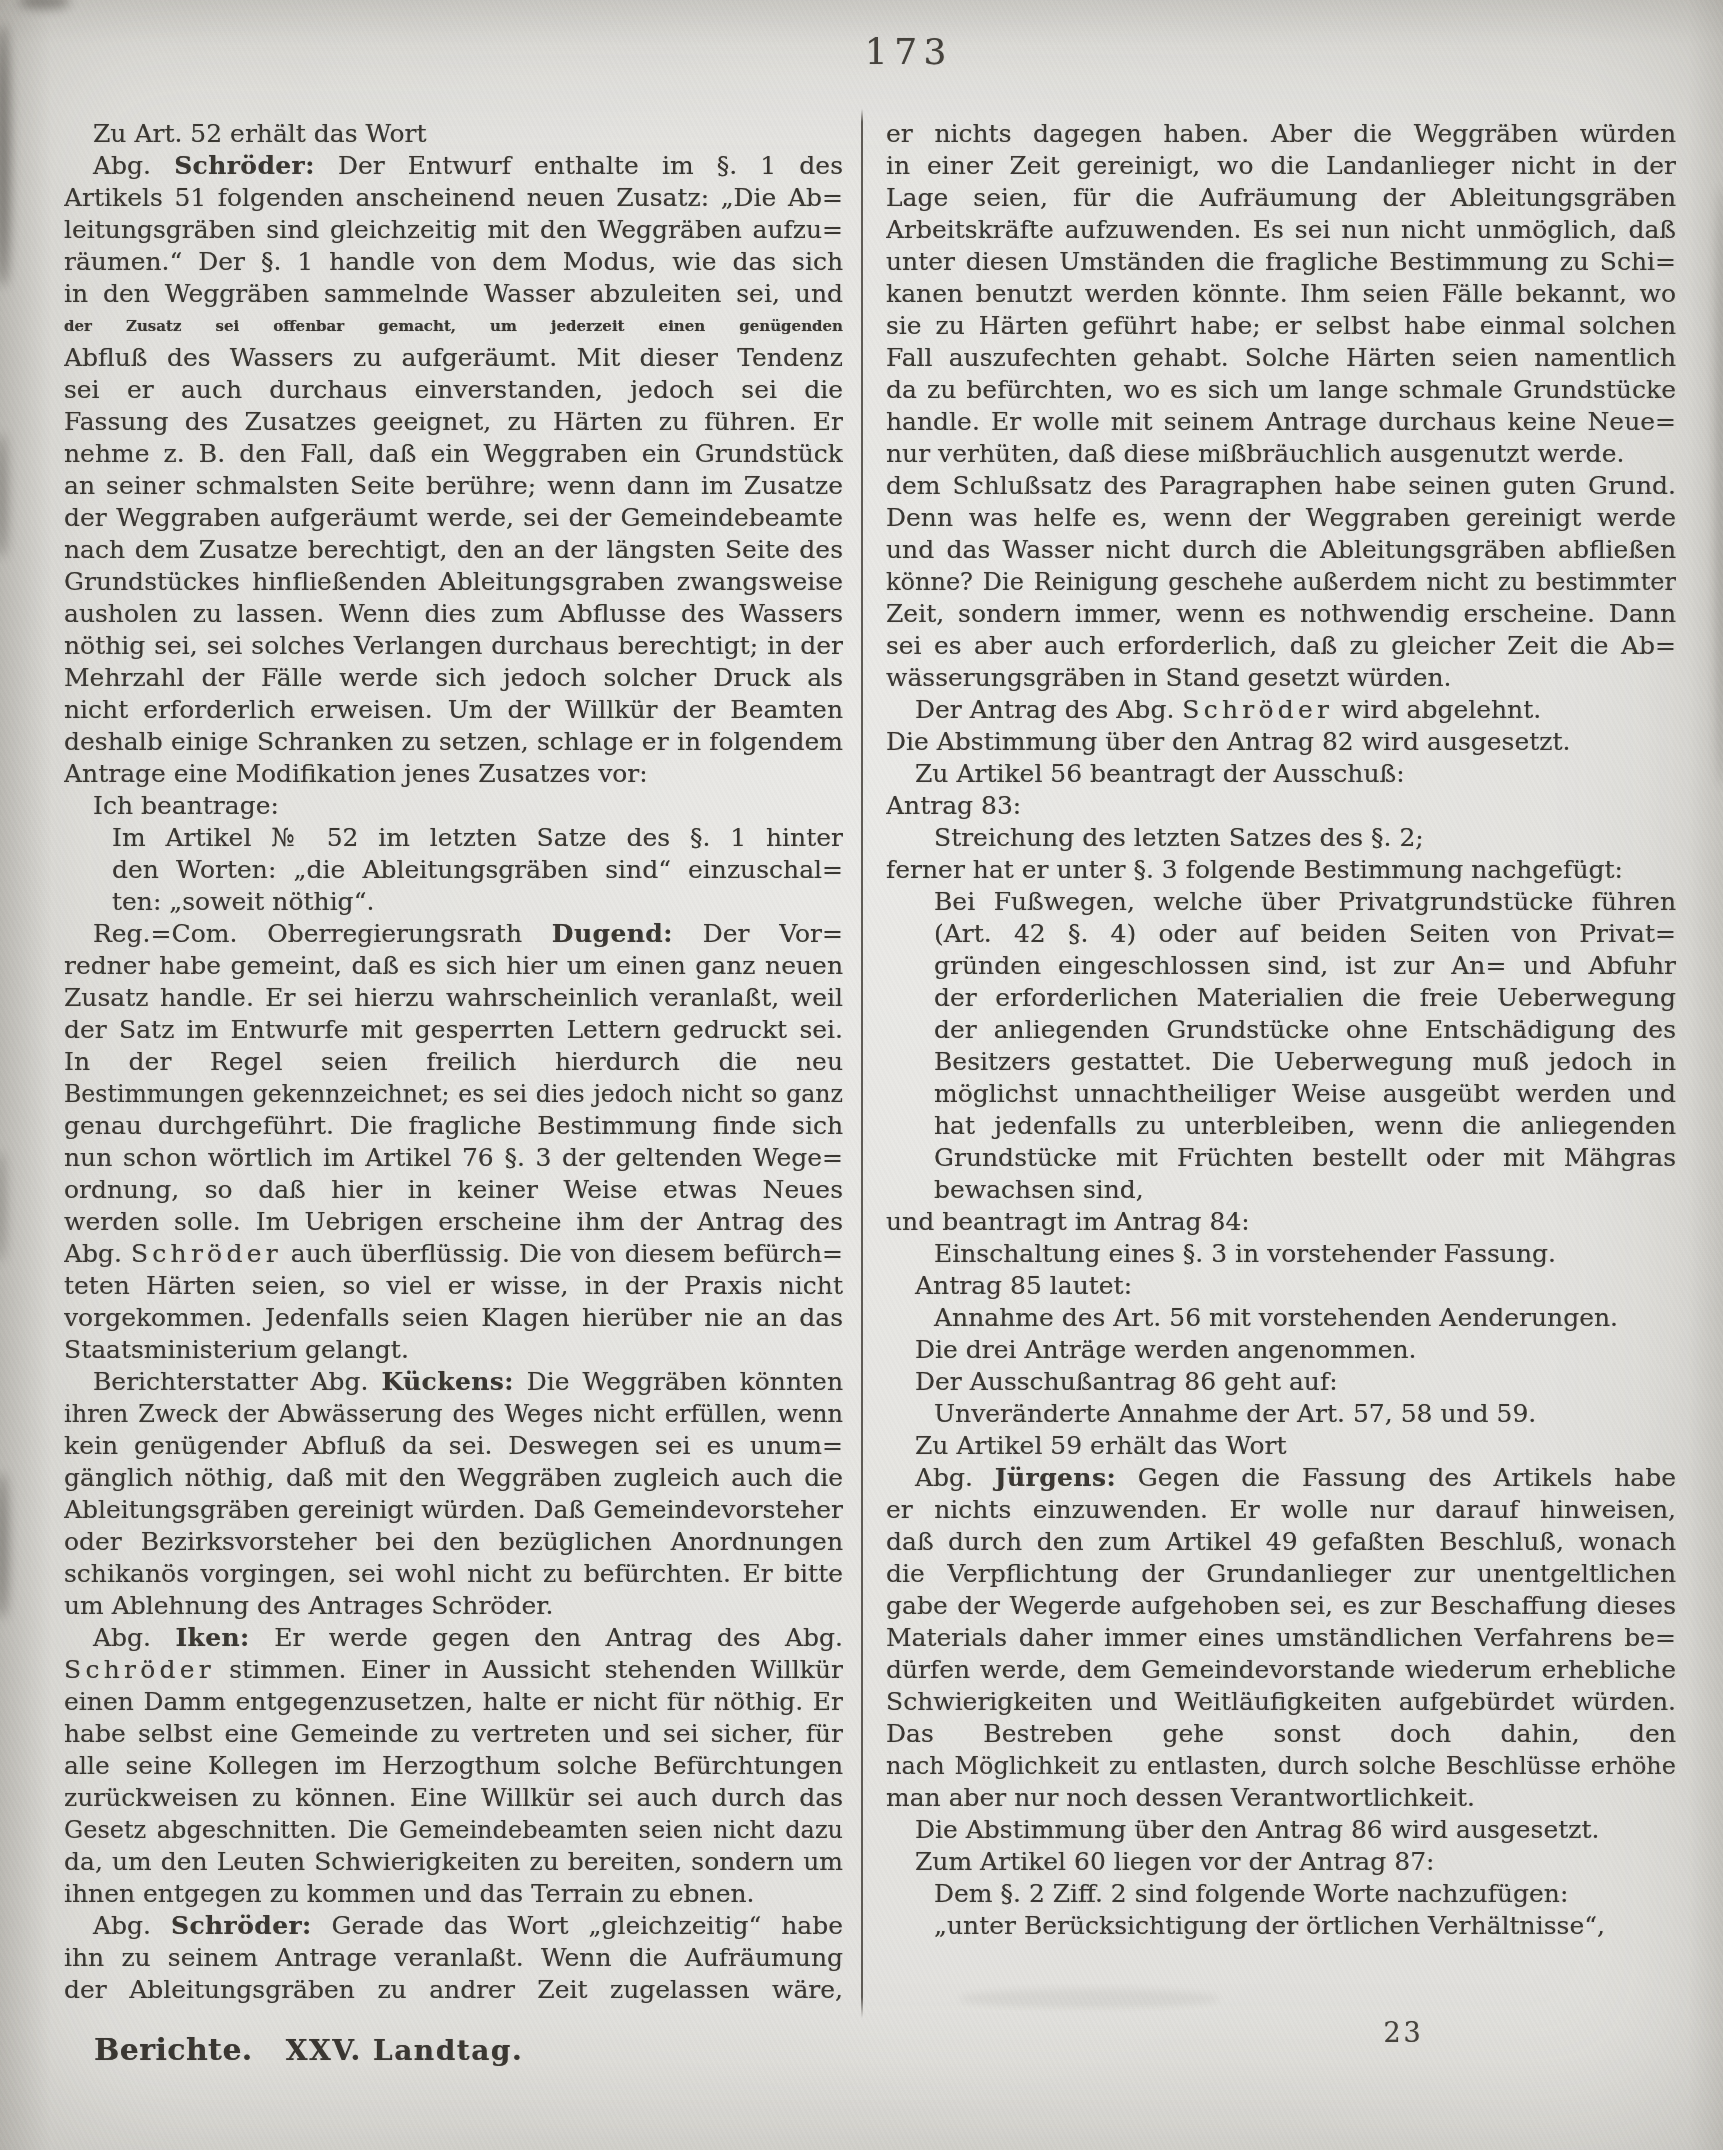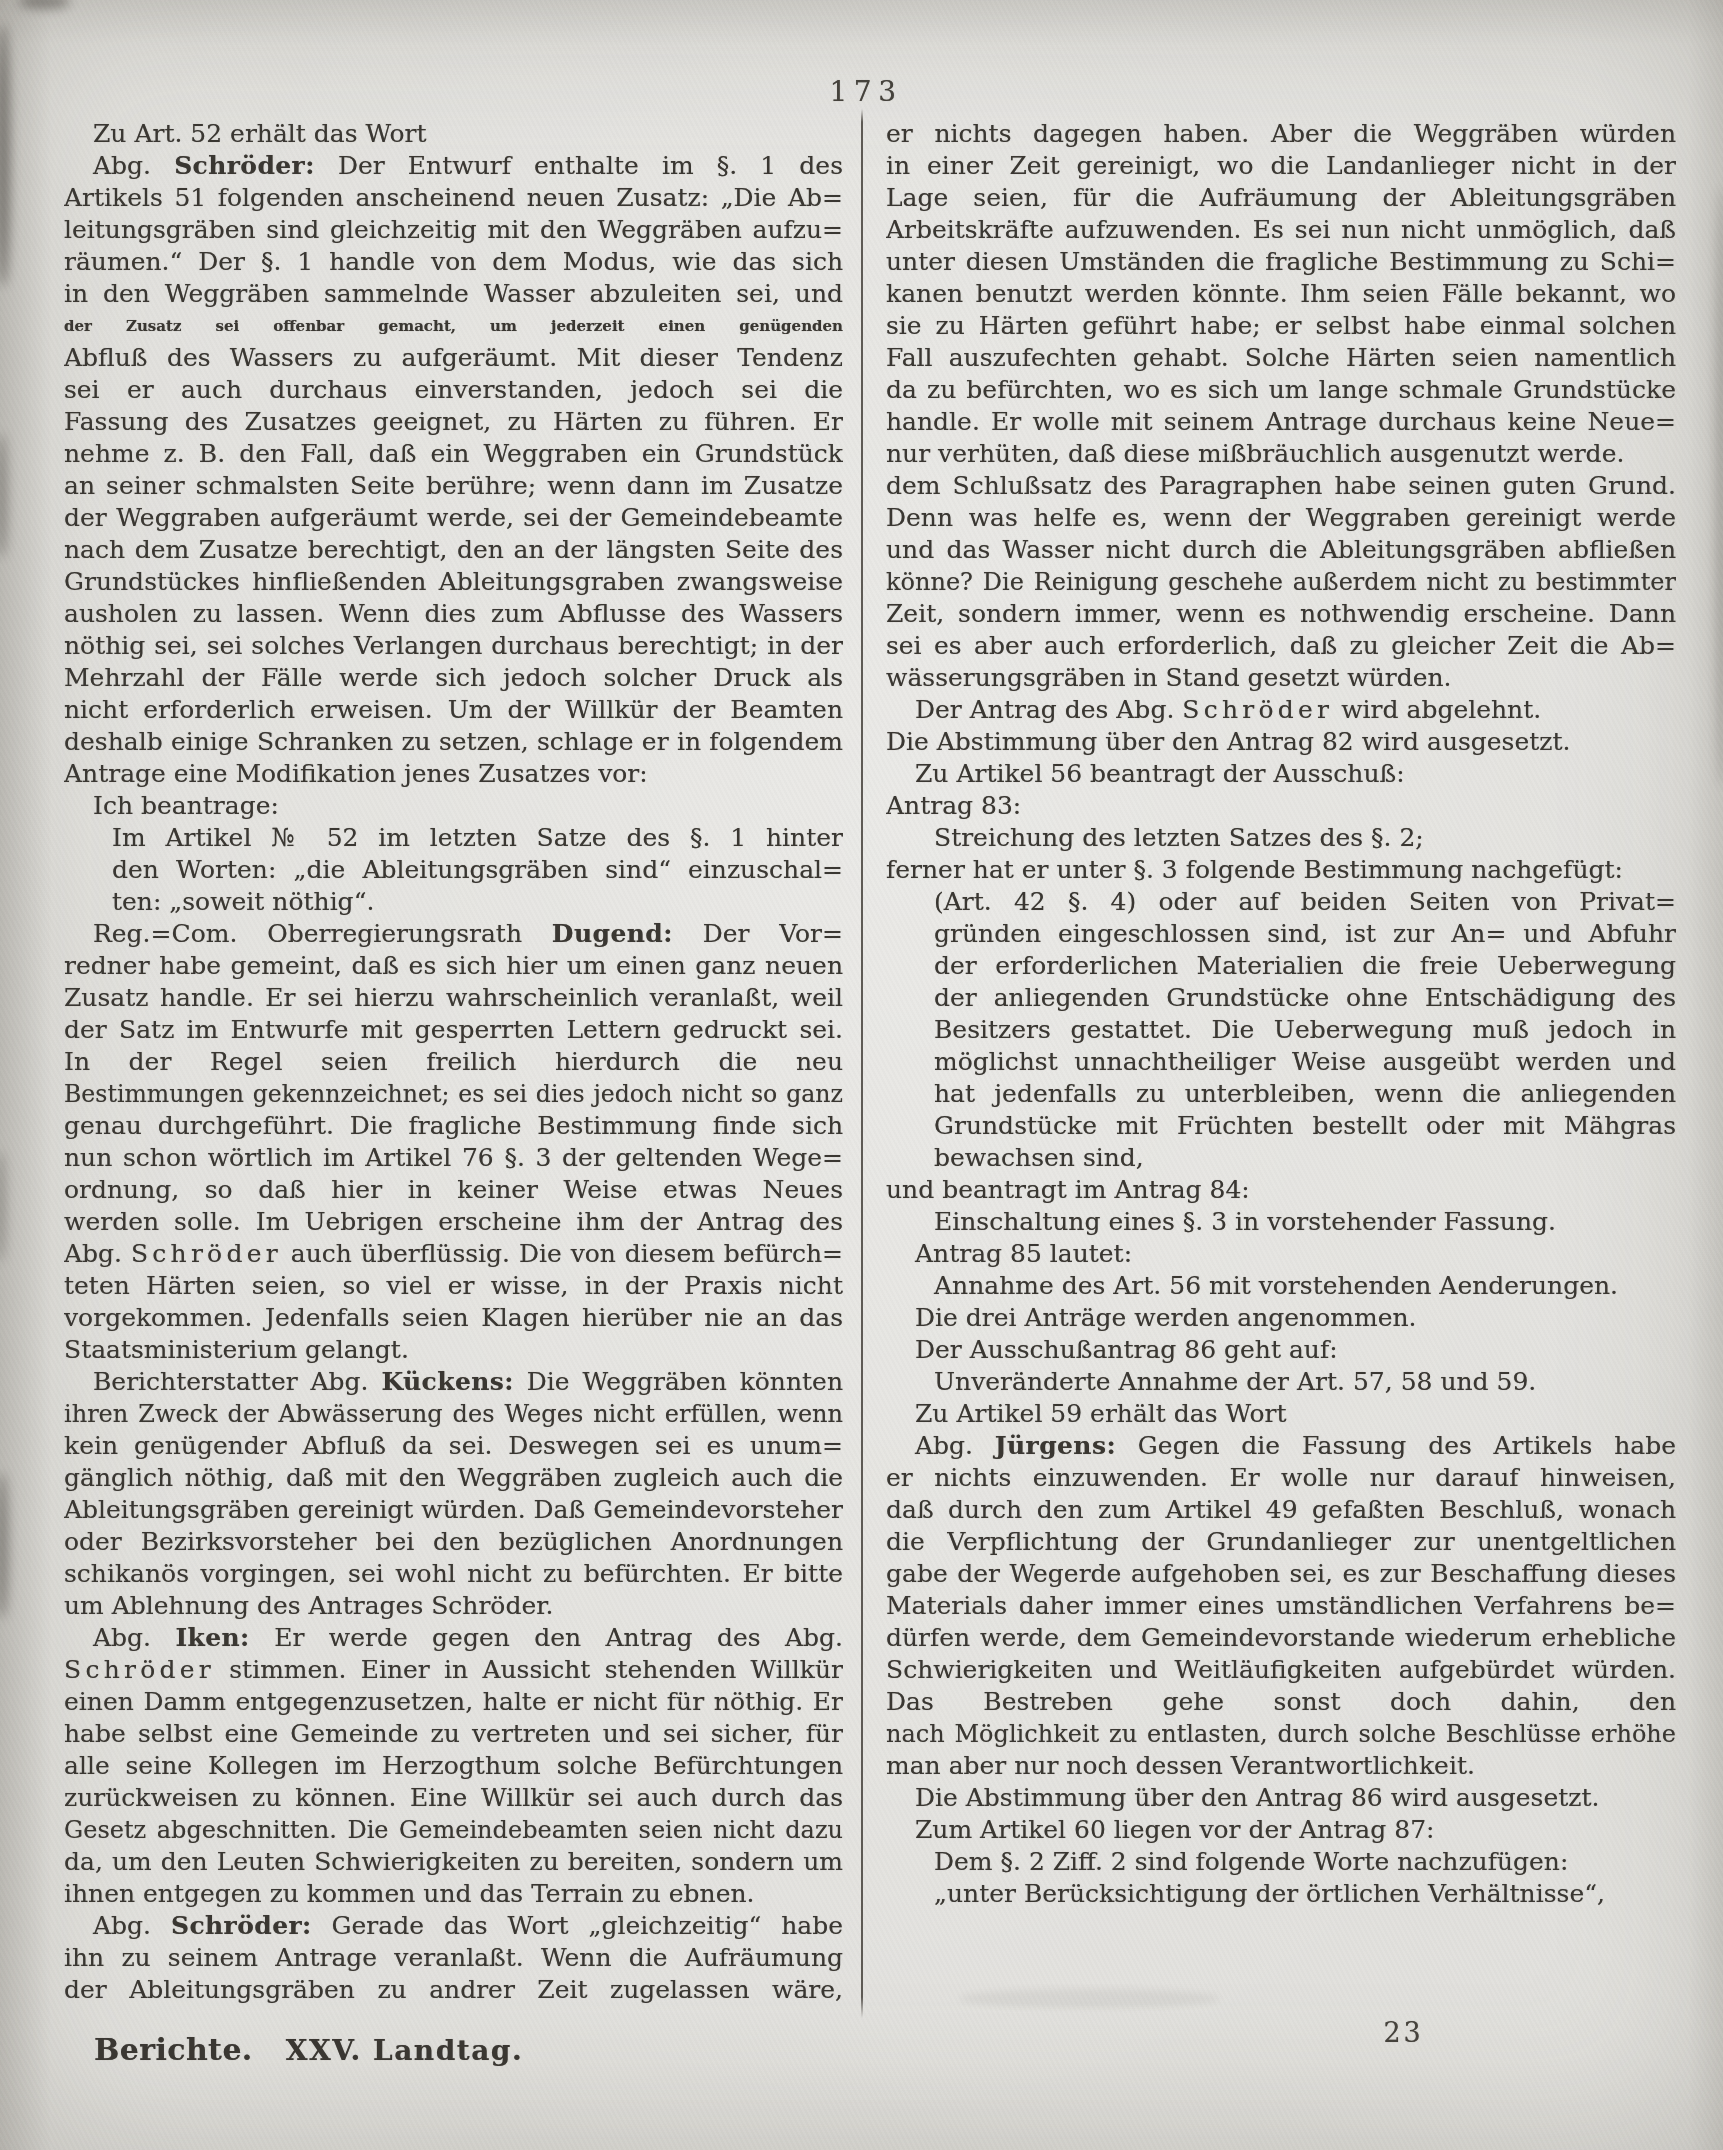--- a/index.html
+++ b/index.html
@@ -16,23 +16,22 @@
     overflow:hidden;
     font-family:"DejaVu Serif","Liberation Serif",serif;
     color:#3a3732;
   }
   .texture{
     position:absolute;inset:0;pointer-events:none;
     background:repeating-linear-gradient(63deg, rgba(0,0,0,.015) 0 2.2px, rgba(255,255,255,.015) 2.2px 4.4px);
   }
   .pageno{
     position:absolute;left:779px;top:30.5px;width:174px;
-    text-align:center;font-size:28px;letter-spacing:6.5px;color:#45423c;
+    text-align:right;font-size:36px;letter-spacing:6.5px;color:#45423c;
     text-shadow:0 0 0.7px rgba(64,60,54,.55);
-    margin-top:44px;
   }
   .col{position:absolute;top:118px;}
   .col-left{left:64px;width:779px;}
   .col-right{left:886px;width:790px;}
   .divider{
     position:absolute;left:861px;top:109px;width:2.2px;height:1909px;
     background:linear-gradient(to bottom, rgba(70,66,60,.0), rgba(70,66,60,.85) 13px, rgba(70,66,60,.85) 1888px, rgba(70,66,60,0));
   }
   .ln{
     height:32px;line-height:32px;font-size:25px;
@@ -163,20 +162,21 @@
       <div class="ln j" style="font-size: 24px;">könne? Die Reinigung geschehe außerdem nicht zu bestimmter</div>
       <div class="ln j">Zeit, sondern immer, wenn es nothwendig erscheine. Dann</div>
       <div class="ln j">sei es aber auch erforderlich, daß zu gleicher Zeit die Ab=</div>
       <div class="ln">wässerungsgräben in Stand gesetzt würden.</div>
       <div class="ln i1">Der Antrag des Abg. <span class="sp">Schröder</span> wird abgelehnt.</div>
       <div class="ln">Die Abstimmung über den Antrag 82 wird ausgesetzt.</div>
       <div class="ln i1">Zu Artikel 56 beantragt der Ausschuß:</div>
       <div class="ln ctr">Antrag 83:</div>
       <div class="ln i2">Streichung des letzten Satzes des §. 2;</div>
       <div class="ln">ferner hat er unter §. 3 folgende Bestimmung nachgefügt:</div>
+      <div class="ln j i2">Bei Fußwegen, welche über Privatgrundstücke führen</div>
       <div class="ln j i2">(Art. 42 §. 4) oder auf beiden Seiten von Privat=</div>
       <div class="ln j i2">gründen eingeschlossen sind, ist zur An= und Abfuhr</div>
       <div class="ln j i2">der erforderlichen Materialien die freie Ueberwegung</div>
       <div class="ln j i2">der anliegenden Grundstücke ohne Entschädigung des</div>
       <div class="ln j i2">Besitzers gestattet. Die Ueberwegung muß jedoch in</div>
       <div class="ln j i2">möglichst unnachtheiliger Weise ausgeübt werden und</div>
       <div class="ln j i2">hat jedenfalls zu unterbleiben, wenn die anliegenden</div>
       <div class="ln j i2">Grundstücke mit Früchten bestellt oder mit Mähgras</div>
       <div class="ln i2">bewachsen sind,</div>
       <div class="ln">und beantragt im Antrag 84:</div>

